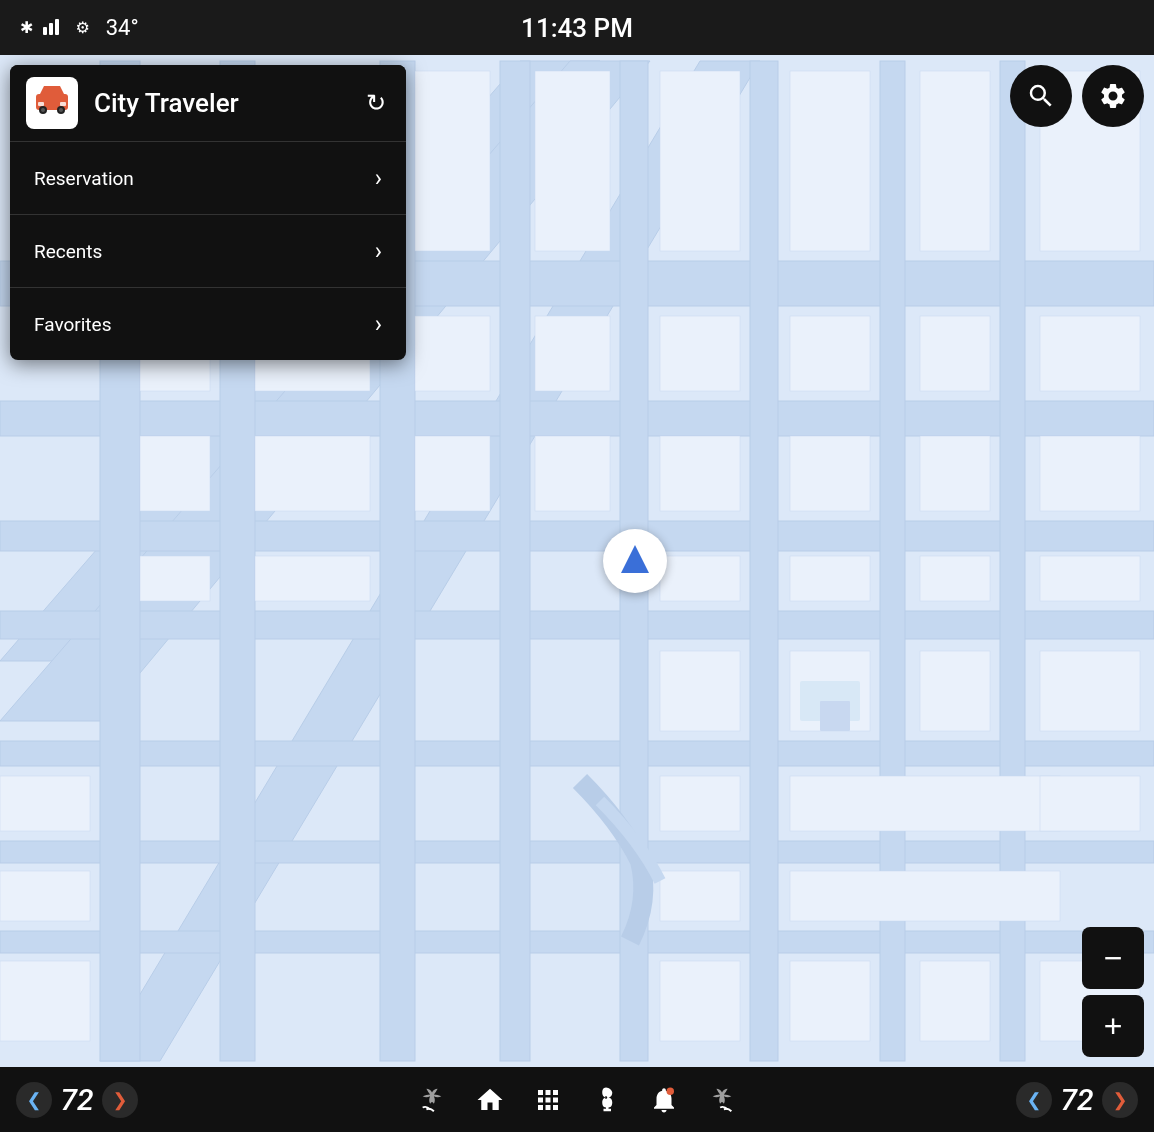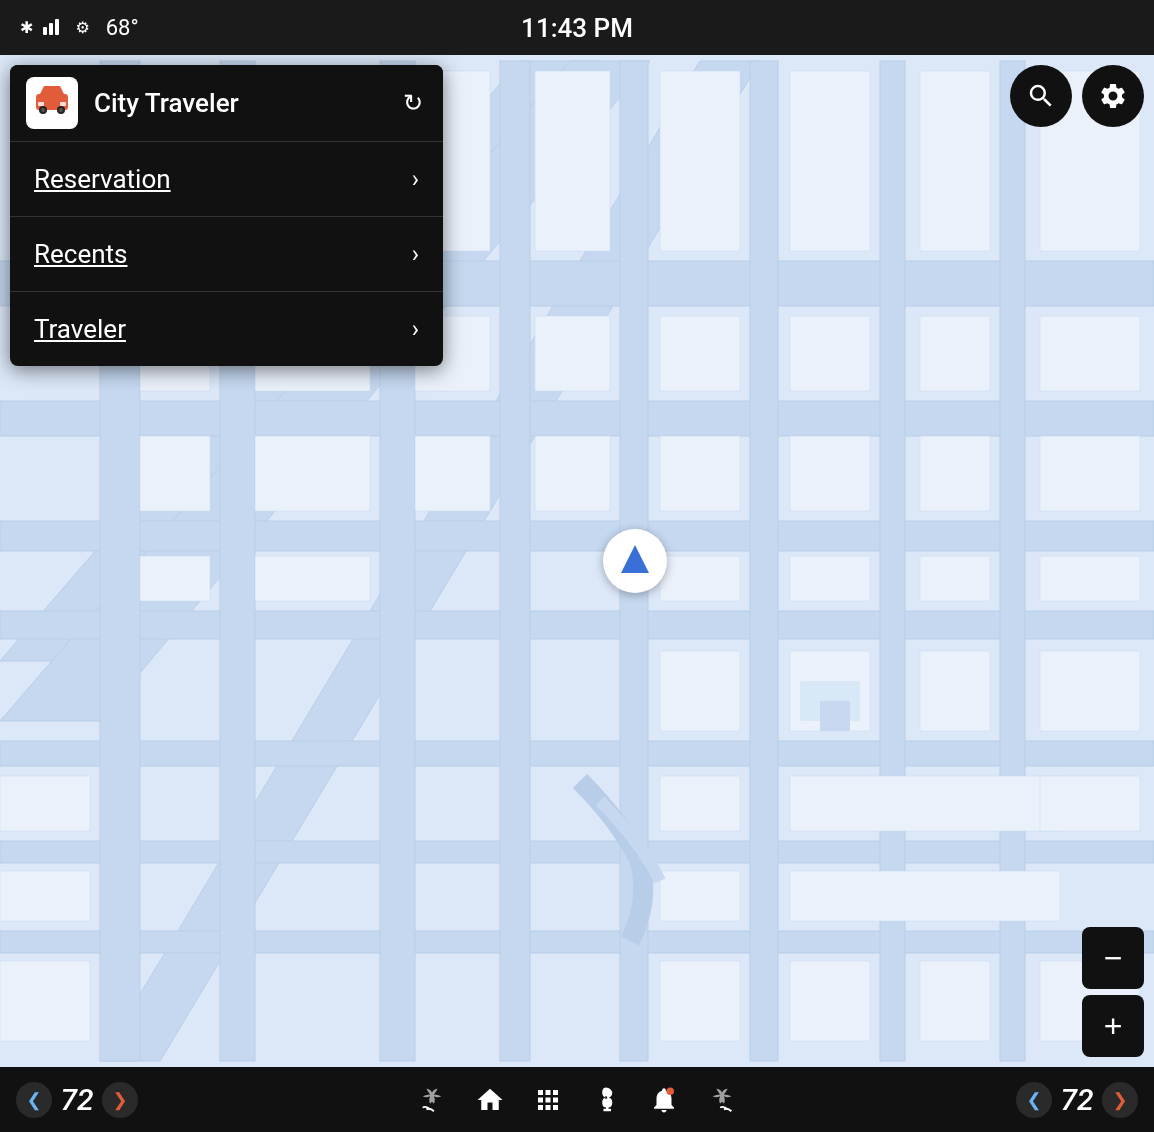--- a/index.html
+++ b/index.html
@@ -62,21 +62,21 @@
       height: 100%;
       position: absolute;
       top: 0; left: 0;
     }
 
     
     .app-panel {
       position: absolute;
       top: 10px;
       left: 10px;
-      width: 433px;
+      width: 396px;
       background: #111;
       border-radius: 8px;
       overflow: hidden;
       z-index: 50;
       box-shadow: 0 4px 20px rgba(0,0,0,0.5);
     }
     .app-header {
       display: flex;
       align-items: center;
       padding: 12px 16px;
@@ -117,24 +117,23 @@
       align-items: center;
       justify-content: space-between;
       padding: 22px 24px;
       border-bottom: 1px solid #333;
       cursor: pointer;
     }
     .menu-item:last-child {
       border-bottom: none;
     }
     .menu-item-label {
-      font-size: 26px;
+      font-size: 19px;
       color: #fff;
       font-weight: 400;
-      text-decoration: underline;
     }
     .menu-chevron {
       color: #fff;
       font-size: 24px;
     }
 
     
     .top-right-buttons {
       position: absolute;
       top: 10px;
@@ -278,21 +277,21 @@
   <div class="status-bar-left">
     <span class="status-icon">✱</span>
     <span class="status-icon">
       <svg width="22" height="18" viewBox="0 0 22 18" fill="white" xmlns="http://www.w3.org/2000/svg">
         <rect x="0" y="10" width="4" height="8" rx="1"></rect>
         <rect x="6" y="6" width="4" height="12" rx="1"></rect>
         <rect x="12" y="2" width="4" height="16" rx="1"></rect>
       </svg>
     </span>
     <span class="status-icon">⚙</span>
-    <span class="temp-display">68°</span>
+    <span class="temp-display">34°</span>
   </div>
   <div class="status-bar-center">11:43 PM</div>
 </div>
 
 <div class="map-container">
 
   <svg class="map-svg" viewBox="0 0 1154 1000" xmlns="http://www.w3.org/2000/svg">
 
     <rect width="1154" height="1000" fill="#dce8f8"></rect>
 
@@ -407,21 +406,21 @@
 
     <div class="menu-item">
       <span class="menu-item-label">Reservation</span>
       <span class="menu-chevron">›</span>
     </div>
     <div class="menu-item">
       <span class="menu-item-label">Recents</span>
       <span class="menu-chevron">›</span>
     </div>
     <div class="menu-item">
-      <span class="menu-item-label">Traveler</span>
+      <span class="menu-item-label">Favorites</span>
       <span class="menu-chevron">›</span>
     </div>
   </div>
 
   <div class="top-right-buttons">
     <button class="circle-btn">
       <svg viewBox="0 0 24 24" xmlns="http://www.w3.org/2000/svg">
         <path d="M15.5 14h-.79l-.28-.27A6.471 6.471 0 0 0 16 9.5 6.5 6.5 0 1 0 9.5 16c1.61 0 3.09-.59 4.23-1.57l.27.28v.79l5 4.99L20.49 19l-4.99-5zm-6 0C7.01 14 5 11.99 5 9.5S7.01 5 9.5 5 14 7.01 14 9.5 11.99 14 9.5 14z"></path>
       </svg>
     </button>

